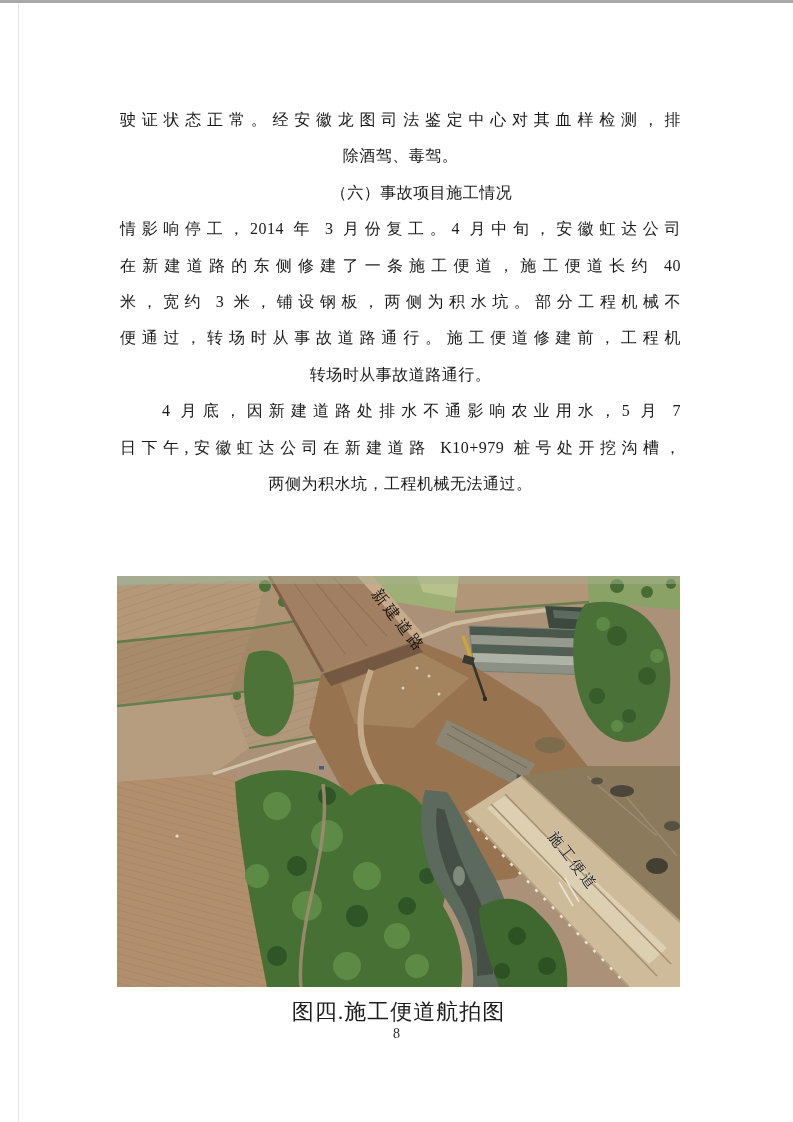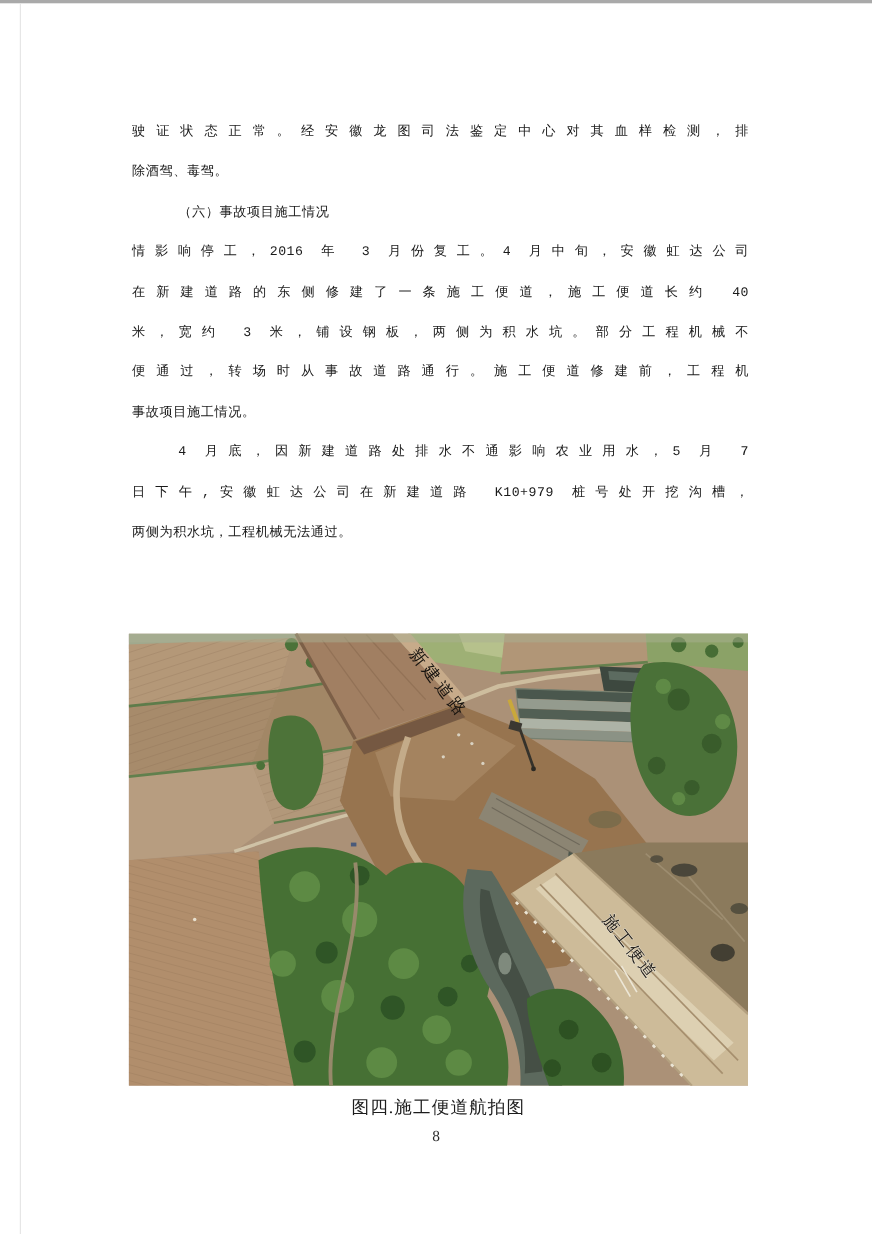--- a/index.html
+++ b/index.html
@@ -4,51 +4,51 @@
 <style>
   html,body{margin:0;padding:0;}
   body{
     width:793px;height:1122px;position:relative;background:#ffffff;overflow:hidden;
     font-family:"Liberation Serif","DejaVu Serif",serif;color:#1a1a1a;
   }
   .scan-edge-top{position:absolute;top:0;left:0;width:793px;height:3px;background:#a9a9a9;}
   .scan-edge-left{position:absolute;top:3px;left:18px;width:1px;height:1119px;background:#e4e4e4;}
   .textblock{
     position:absolute;left:120px;top:102px;width:561px;
-    font-size:12px;line-height:36.4px;letter-spacing:0.5px;font-family:Liberation Mono, monospace;
-  }
-  .tline{height:36.4px;white-space:nowrap;text-align:left;}
+    font-size:16px;line-height:36.4px;letter-spacing:0.5px;
+  }
+  .tline{height:36.4px;white-space:nowrap;text-align:center;}
   .tline.j{white-space:normal;text-align:justify;text-align-last:justify;}
   .tline.ind{text-indent:42px;}
   .photo{position:absolute;left:117px;top:576px;width:563px;height:411px;}
   .photo svg{display:block;}
   .caption{
     position:absolute;left:117px;top:997px;width:563px;text-align:center;
-    font-size:16px;letter-spacing:1px;color:#1c1c1c;
+    font-size:22px;letter-spacing:1px;color:#1c1c1c;
   }
   .pagenum{
     position:absolute;left:0;top:1026px;width:793px;text-align:center;
     font-size:14px;color:#2a2a2a;
   }
 </style>
 </head>
 <body>
 
 <div class="scan-edge-top"></div>
 <div class="scan-edge-left"></div>
 
 <div class="textblock">
   <div class="tline j">驶证状态正常。经安徽龙图司法鉴定中心对其血样检测，排</div>
   <div class="tline">除酒驾、毒驾。</div>
   <div class="tline ind">（六）事故项目施工情况</div>
-  <div class="tline j">情影响停工，2016 年 3 月份复工。4 月中旬，安徽虹达公司</div>
+  <div class="tline j">情影响停工，2014 年 3 月份复工。4 月中旬，安徽虹达公司</div>
   <div class="tline j">在新建道路的东侧修建了一条施工便道，施工便道长约 40</div>
   <div class="tline j">米，宽约 3 米，铺设钢板，两侧为积水坑。部分工程机械不</div>
   <div class="tline j">便通过，转场时从事故道路通行。施工便道修建前，工程机</div>
-  <div class="tline">事故项目施工情况。</div>
+  <div class="tline">转场时从事故道路通行。</div>
   <div class="tline ind j">4 月底，因新建道路处排水不通影响农业用水，5 月 7</div>
   <div class="tline j">日下午,安徽虹达公司在新建道路 K10+979 桩号处开挖沟槽，</div>
   <div class="tline">两侧为积水坑，工程机械无法通过。</div>
 </div>
 
 <div class="photo">
 <svg width="563" height="411" viewBox="0 0 563 411" xmlns="http://www.w3.org/2000/svg">
   <defs>
     <pattern id="fur" width="8" height="8" patternUnits="userSpaceOnUse" patternTransform="rotate(72)">
       <line x1="0" y1="0" x2="0" y2="8" stroke="#7d5f46" stroke-width="1.2" opacity="0.3"></line>

